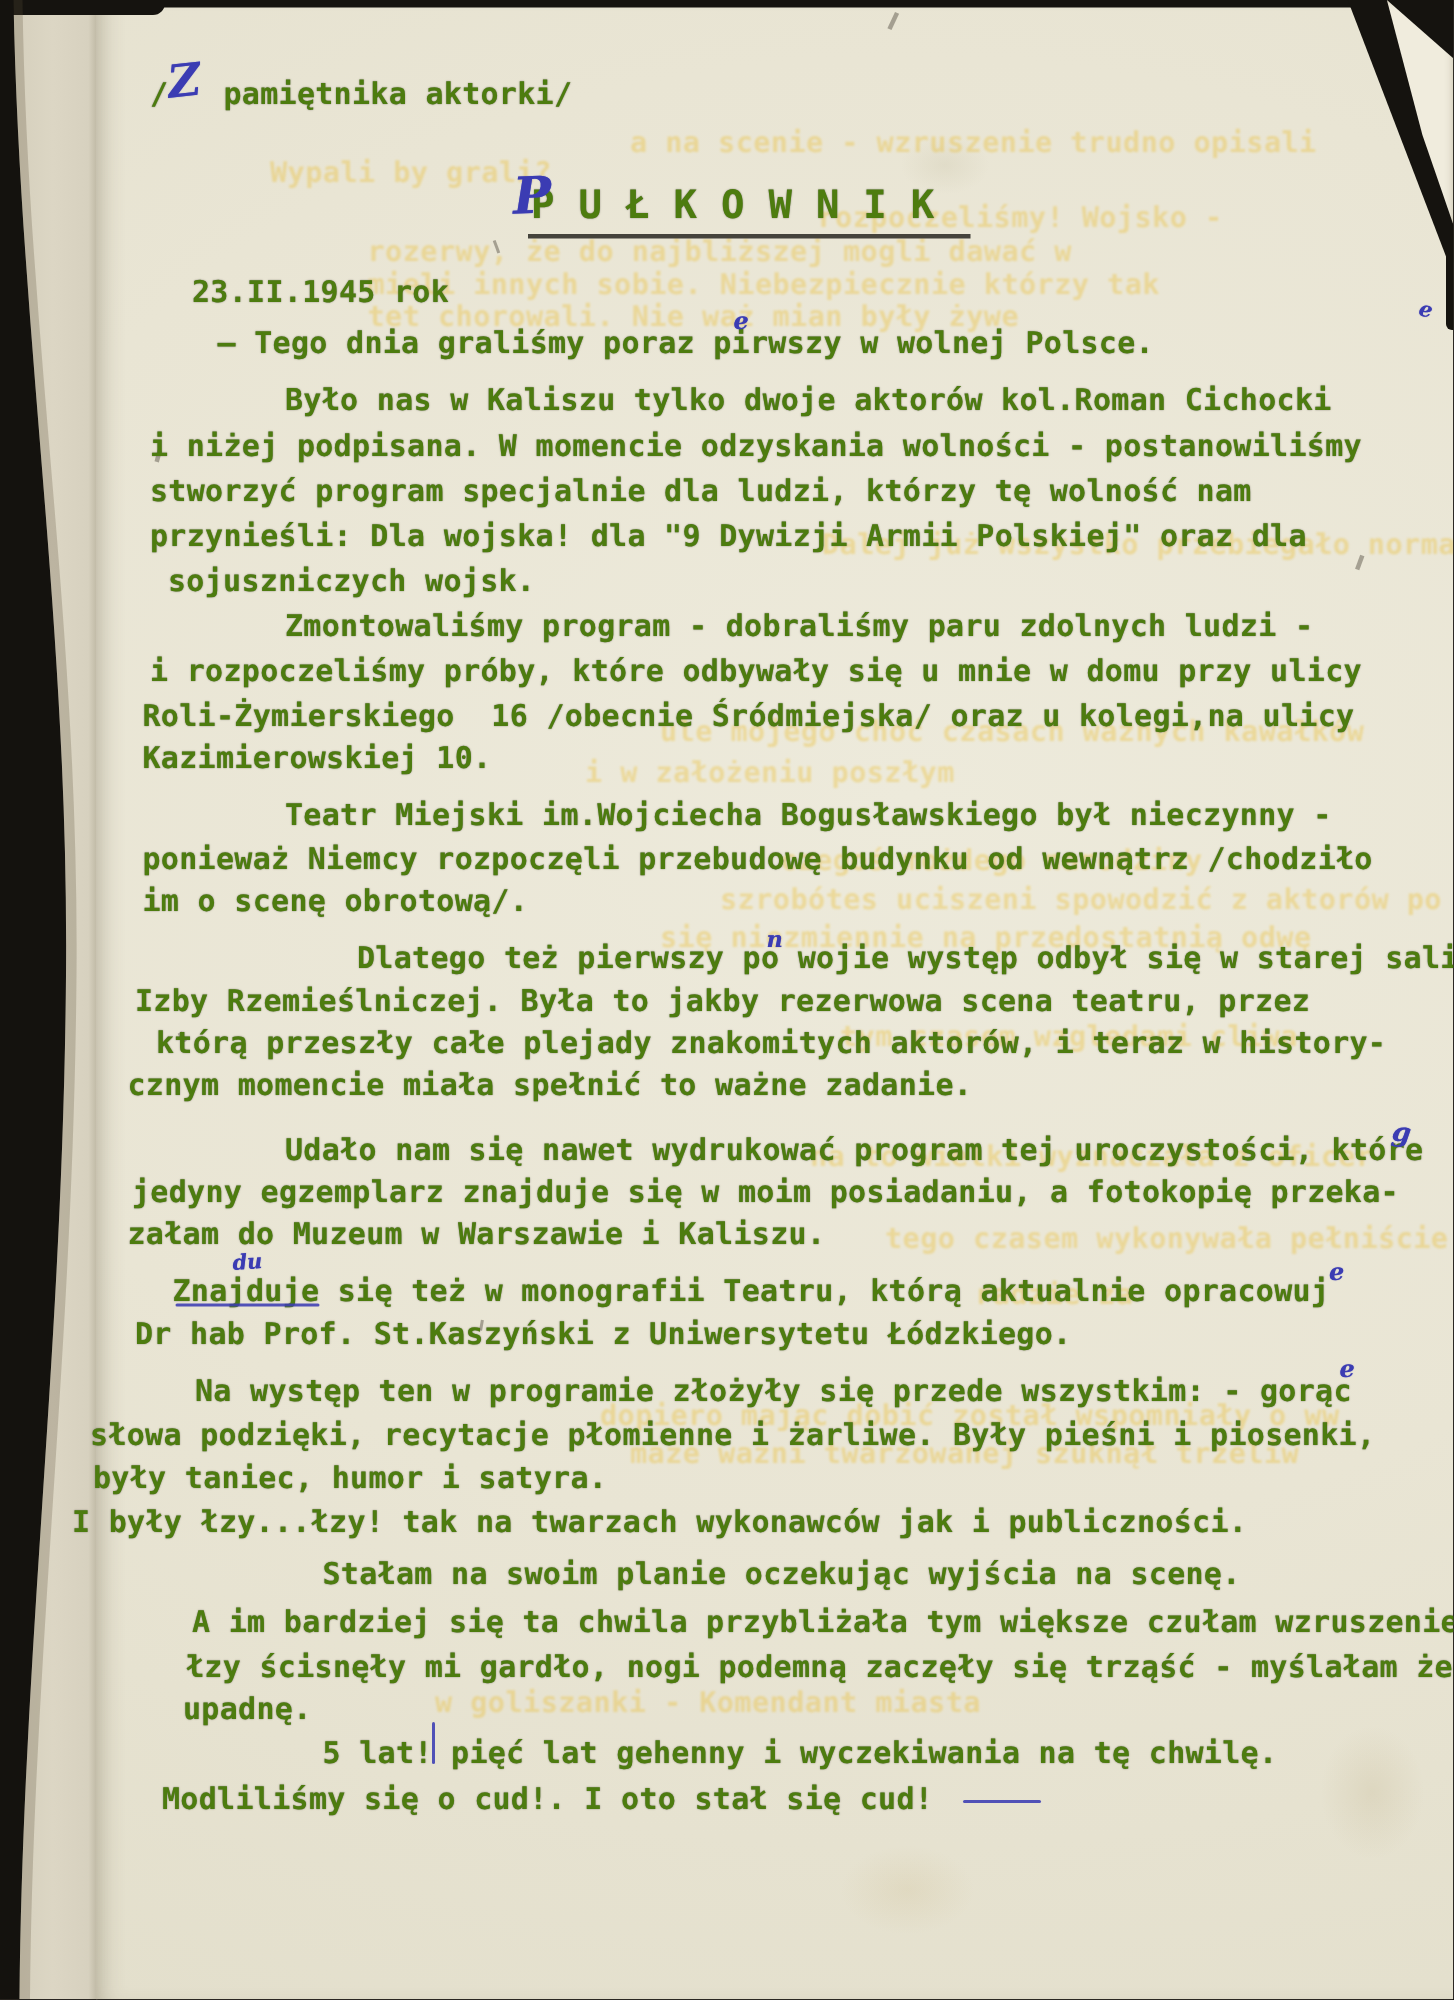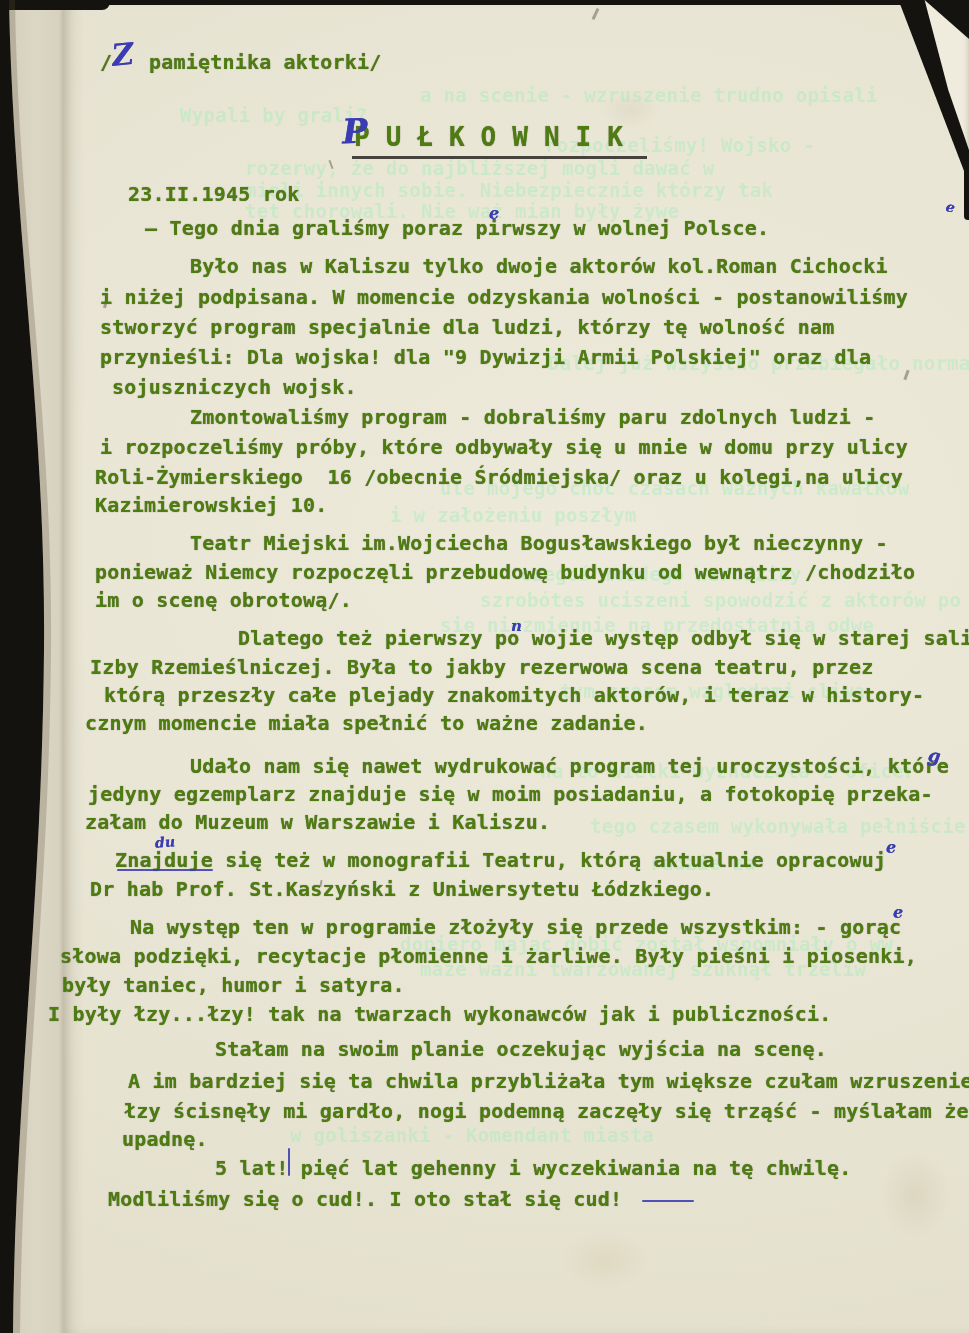--- a/index.html
+++ b/index.html
@@ -20,21 +20,21 @@
   .spine{position:absolute;left:0;top:0;height:1333px;width:60px;}
   .corner-dark{position:absolute;right:0;top:0;width:86px;height:175px;background:#15130f;
         clip-path:polygon(18% 0,100% 0,100% 100%,96% 100%);}
   .corner-fold{position:absolute;right:0;top:0;width:74px;height:150px;background:#f0ecdd;
         clip-path:polygon(40% 0,100% 26%,100% 100%,72% 60%);box-shadow:inset 0 0 6px rgba(120,110,80,.4);}
   .edge-right-sliver{position:absolute;right:0;top:150px;width:5px;height:70px;background:#15130f;border-radius:0 0 0 4px;}
   
   .tline{position:absolute;font:700 20px "DejaVu Sans Mono",monospace;color:#4d7c0f;
         text-shadow:0 0 1px rgba(69,67,60,.75);letter-spacing:.2px;white-space:pre;}
   .title{font-size:26px;letter-spacing:16px;border-bottom:3px solid #45433c;padding:0 8px 4px 2px;}
-  .bline{position:absolute;font:700 19px "DejaVu Sans Mono",monospace;color:#86efac;
+  .bline{position:absolute;font:700 19px "DejaVu Sans Mono",monospace;color:#eab308;
         opacity:.30;filter:blur(.7px);white-space:pre;letter-spacing:.3px;}
   .hand{position:absolute;font-family:"DejaVu Serif",serif;font-style:italic;font-weight:700;
         color:#3b3cb3;text-shadow:0 0 .6px rgba(59,60,179,.8);line-height:1;}
   .hand-hline,.hand-vline{position:absolute;background:#3b3cb3;opacity:.88;border-radius:1px;}
   
   .speck{position:absolute;background:#6b665a;opacity:.55;}
   .stain{position:absolute;border-radius:50%;pointer-events:none;}
 </style>
 </head>
 <body>

